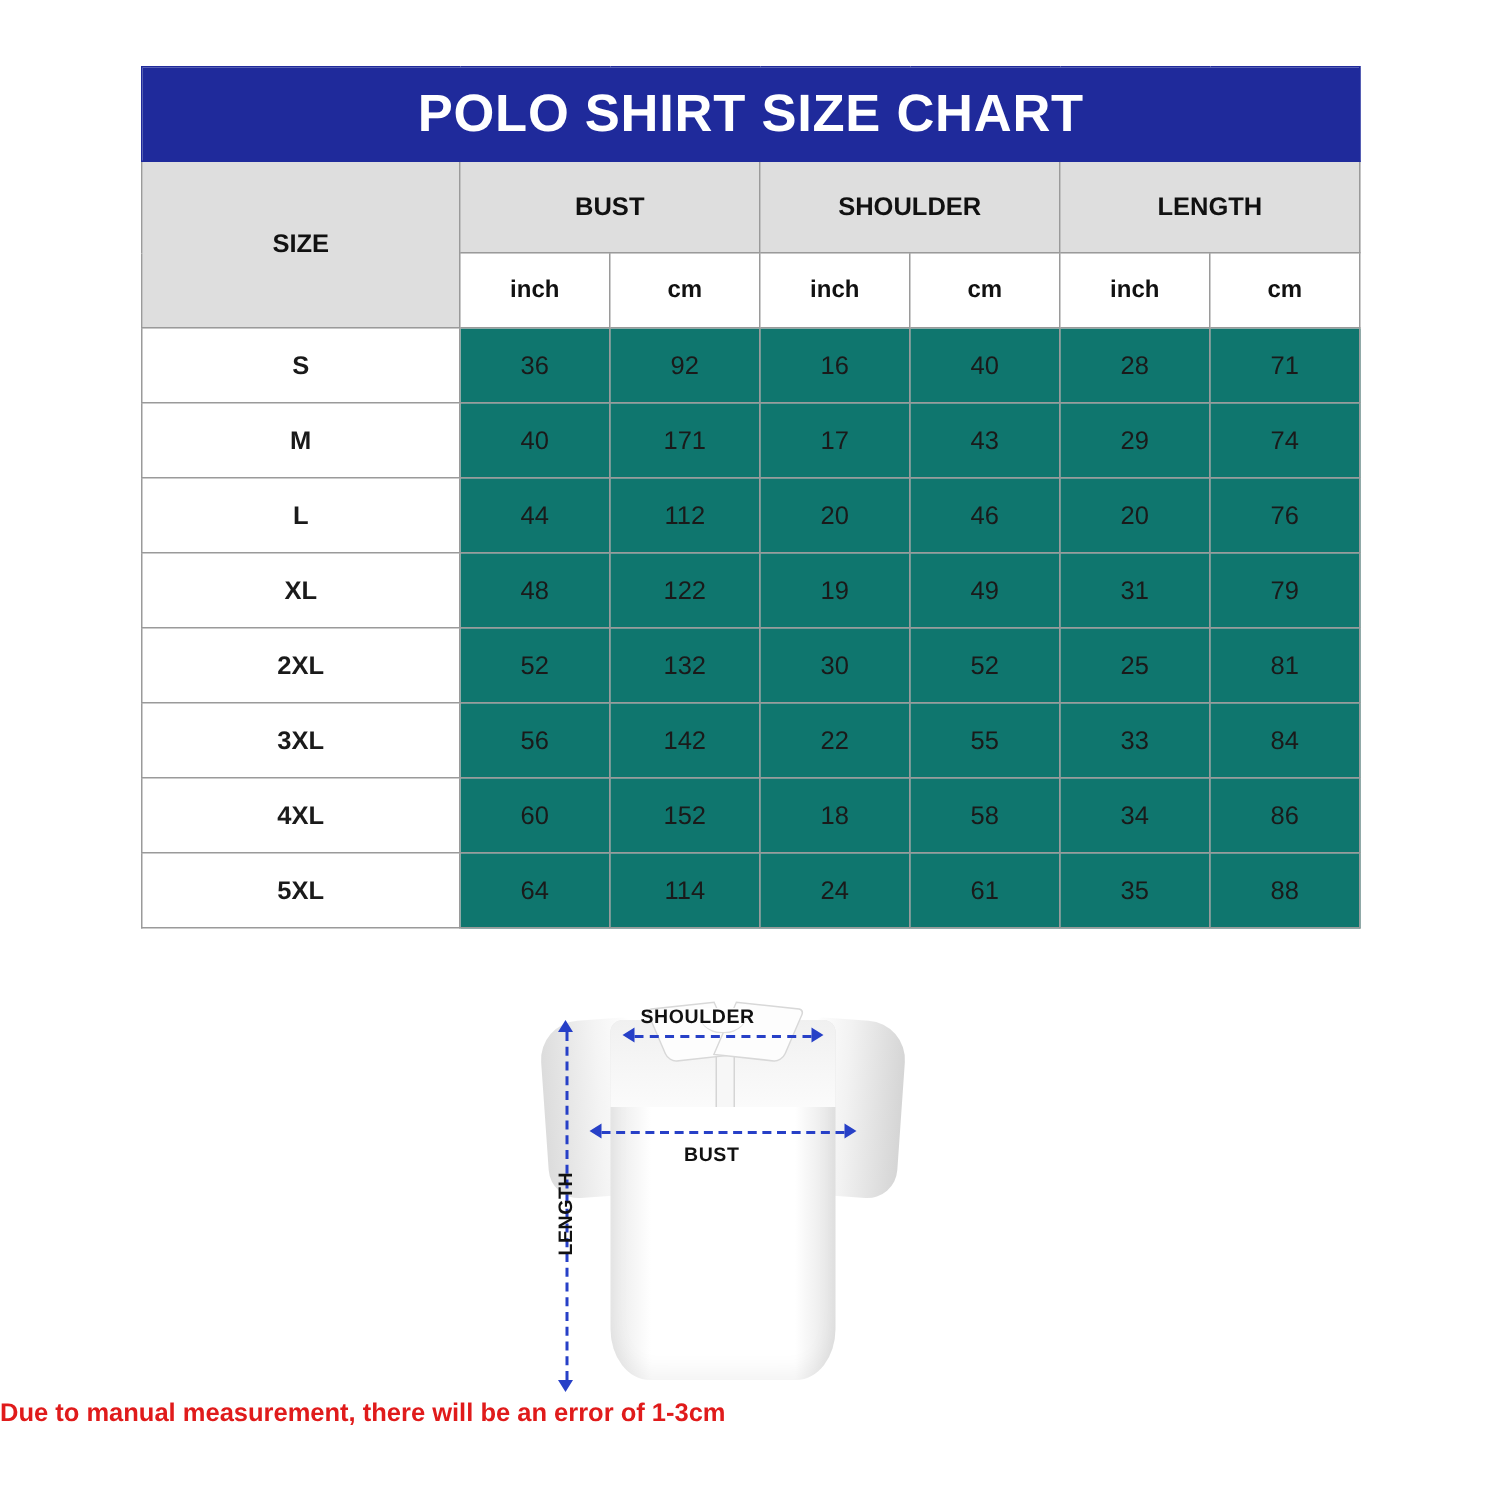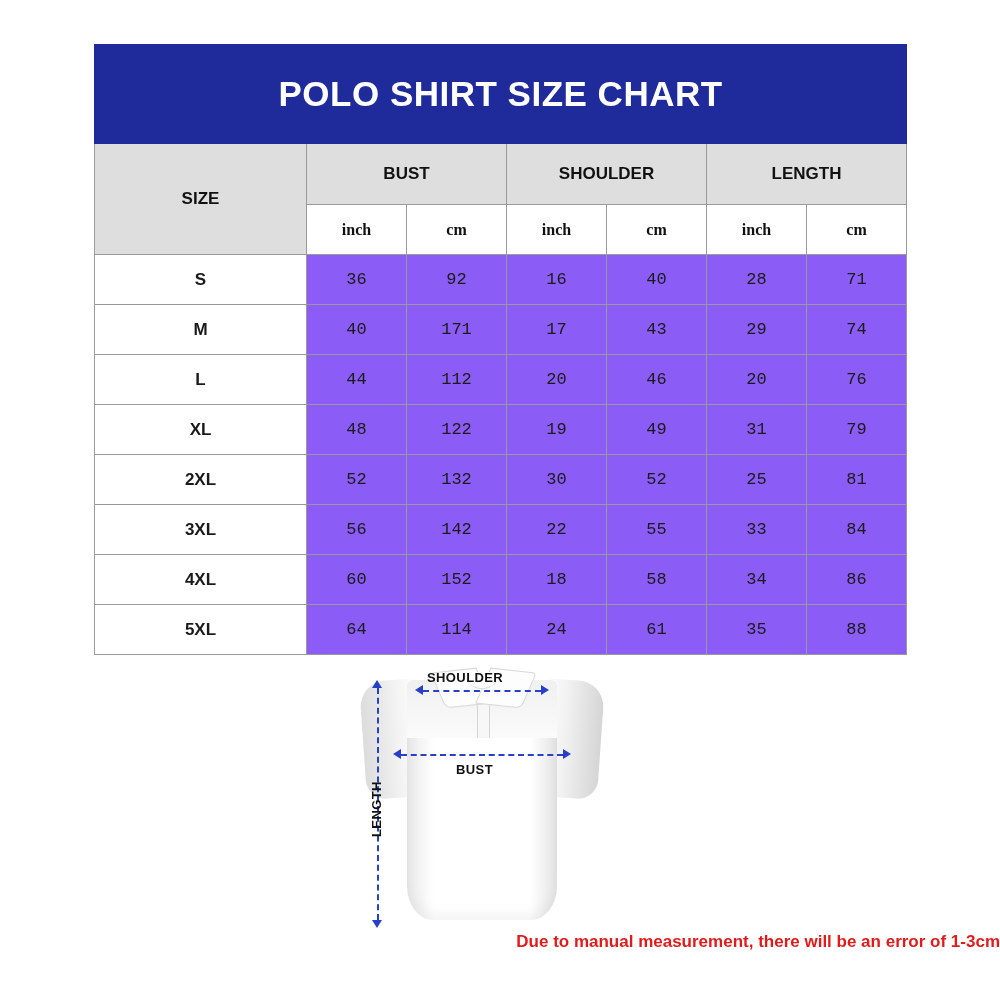--- a/index.html
+++ b/index.html
@@ -38,53 +38,51 @@
   }
 
   .title-cell {
     background: #1f2a9b;
     color: #ffffff;
     font-size: 35px;
     font-weight: bold;
     letter-spacing: 0.5px;
     height: 62px;
     border: 1px solid #1f2a9b !important;
-    padding: 18px;
+    padding: 0;
   }
 
   .hdr-cell {
     background: #dedede;
     font-size: 17px;
     font-weight: bold;
     height: 58px;
     color: #111;
   }
 
   .unit-cell {
     font-size: 16px;
     font-weight: bold;
     height: 47px;
     background: #ffffff;
     color: #111;
-    font-family: Liberation Serif, serif;
   }
 
   .size-cell {
     font-size: 17px;
     font-weight: bold;
     height: 47px;
     background: #ffffff;
   }
 
   .val-cell {
     font-size: 17px;
     font-weight: normal;
     height: 47px;
-    background: #8b5cf6;
-    font-family: Liberation Mono, monospace;
+    background: #0f766e;
   }
 
   
   col.c-size { width: 212px; }
   col.c-val  { width: 100px; }
 
   
   .illus {
     position: absolute;
     left: 355px;
@@ -203,21 +201,21 @@
   .lbl-vert {
     transform: rotate(-90deg);
     transform-origin: left top;
   }
 
   .note {
     position: absolute;
     left: 0;
     right: 0;
     top: 932px;
-    text-align: right;
+    text-align: left;
     font-size: 17px;
     font-weight: bold;
     color: #e01b1b;
   }
 </style>
 </head>
 <body>
 
 <div class="chart-wrap">
   <table class="size-chart">

